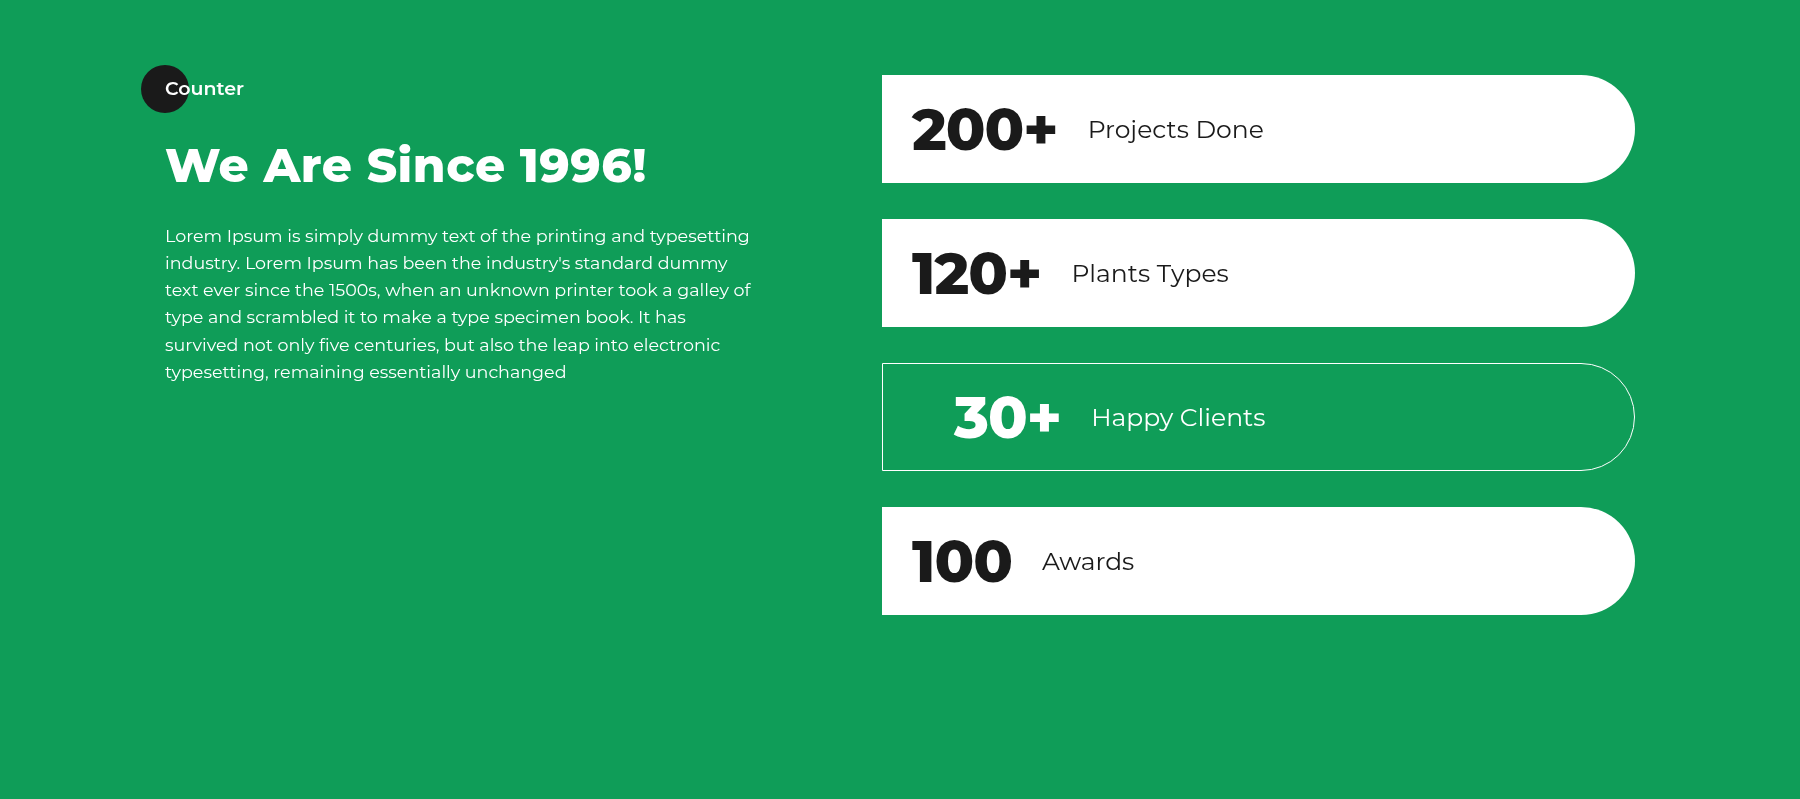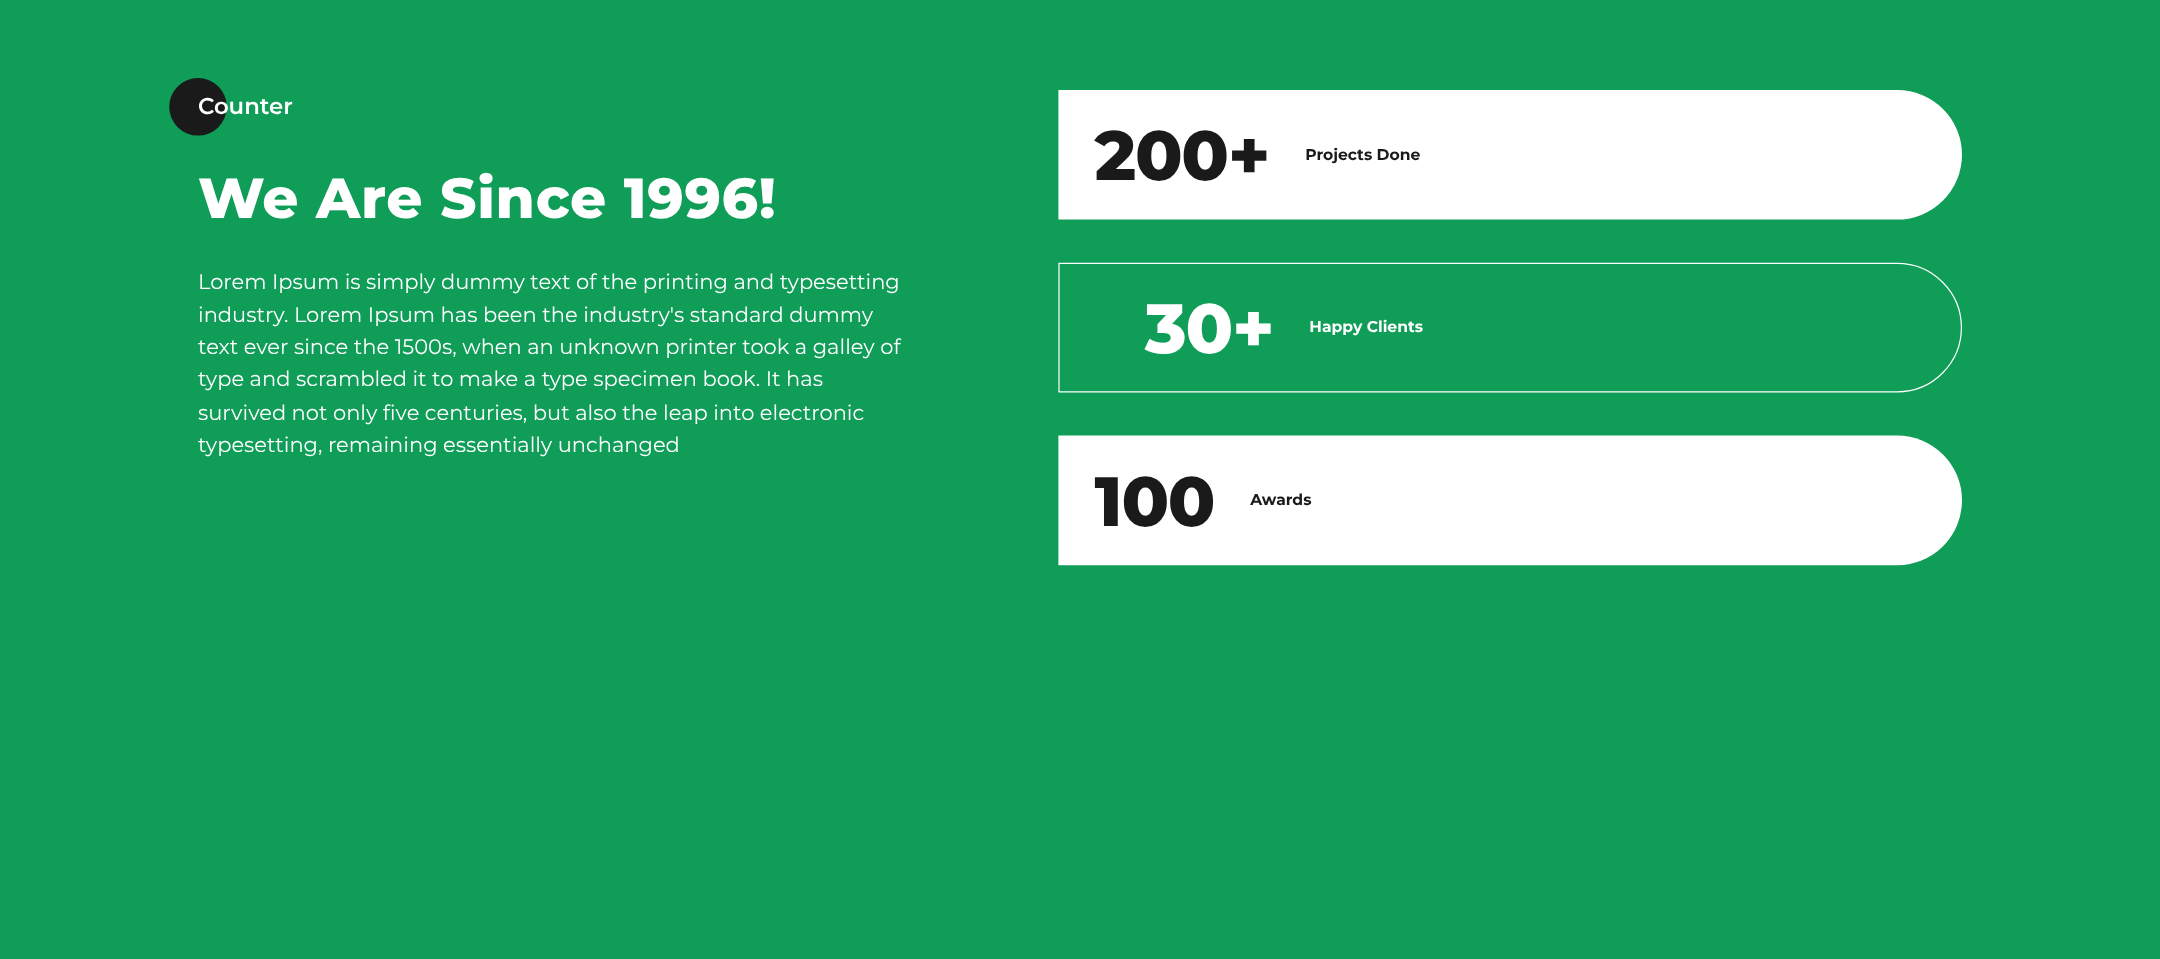--- a/index.html
+++ b/index.html
@@ -83,22 +83,22 @@
       font-size: 58px;
       font-weight: 800;
       color: #1a1a1a;
       letter-spacing: -1px;
     }
     .counter-card.outlined .counter-number {
       color: #ffffff;
       margin-left: 41px;
     }
     .counter-label {
-      font-size: 13px;
-      font-weight: 700;
+      font-size: 25px;
+      font-weight: 400;
       color: #1a1a1a;
       text-align: center;
     }
     .counter-card.outlined .counter-label {
       color: #ffffff;
     }
   </style>
 </head>
 <body>
 
@@ -109,20 +109,24 @@
       <div class="badge-text">Counter</div>
     </div>
     <h1 class="heading">We Are Since 1996!</h1>
     <p class="description">Lorem Ipsum is simply dummy text of the printing and typesetting industry. Lorem Ipsum has been the industry's standard dummy text ever since the 1500s, when an unknown printer took a galley of type and scrambled it to make a type specimen book. It has survived not only five centuries, but also the leap into electronic typesetting, remaining essentially unchanged</p>
   </div>
   <div class="right-col">
     <div class="counter-card">
       <div class="counter-number">200+</div>
       <div class="counter-label">Projects Done</div>
     </div>
+    <div class="counter-card">
+      <div class="counter-number">120+</div>
+      <div class="counter-label">Plants Types</div>
+    </div>
     <div class="counter-card outlined">
       <div class="counter-number">30+</div>
       <div class="counter-label">Happy Clients</div>
     </div>
     <div class="counter-card">
       <div class="counter-number">100</div>
       <div class="counter-label">Awards</div>
     </div>
   </div>
 </div>

